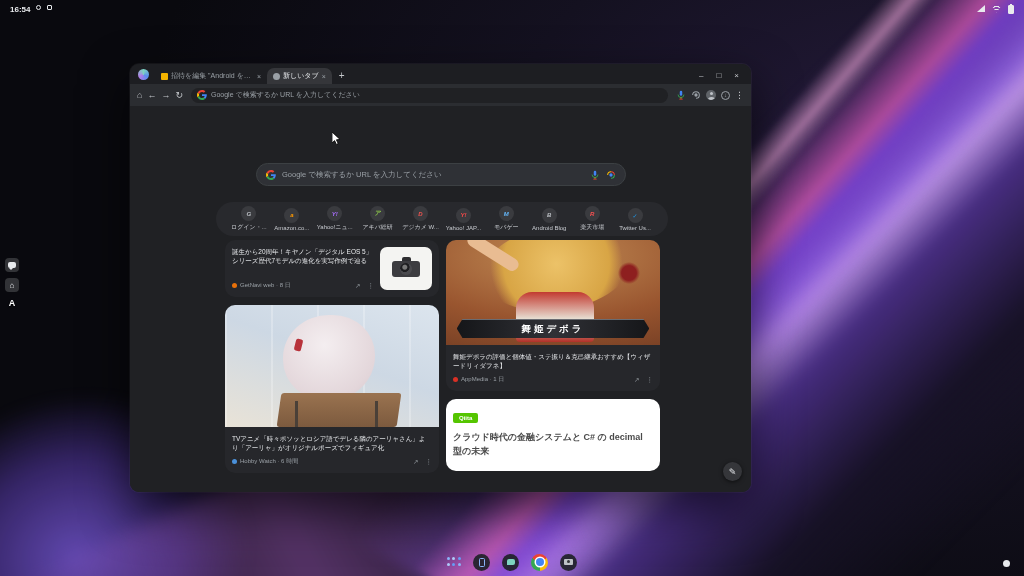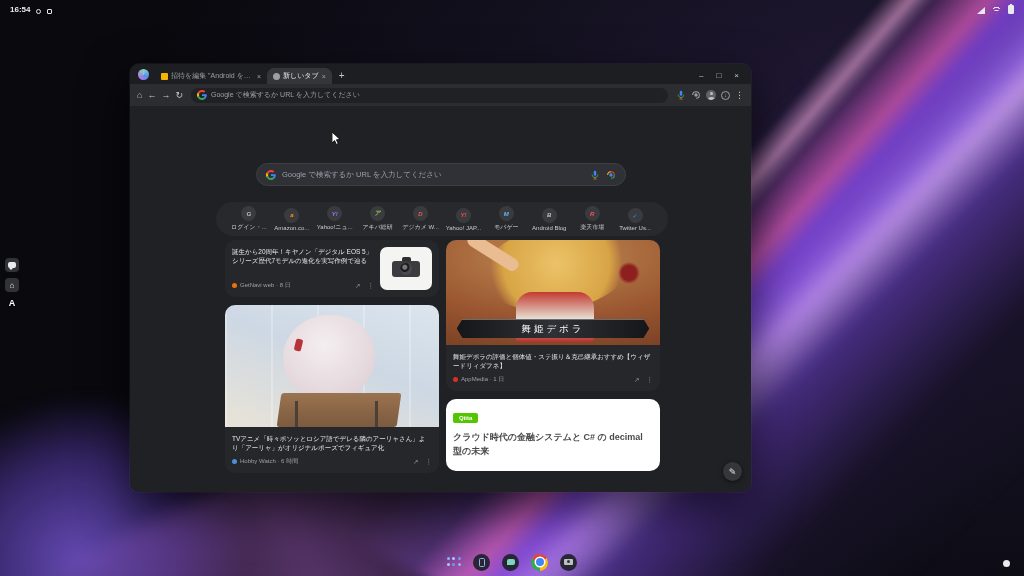--- a/index.html
+++ b/index.html
@@ -23,21 +23,21 @@
   .w4 { width:560px; height:230px; left:30px; bottom:-110px; transform:rotate(-26deg);
     background:linear-gradient(90deg, transparent, #b066d0 50%, transparent);
     filter:blur(9px); opacity:.45; }
   .w5 { width:340px; height:700px; right:120px; top:-140px; transform:rotate(31deg);
     background:linear-gradient(100deg, transparent 44%, #f0a6d8 49%, transparent 53%);
     filter:blur(2px); opacity:.6; }
 
   
   .statusbar { position:absolute; top:0; left:0; right:0; height:18px; display:flex;
     justify-content:space-between; align-items:center; padding:0 10px; color:#e8eaed; z-index:50; }
-  .sb-left, .sb-right { display:flex; align-items:flex-end; gap:6px; }
+  .sb-left, .sb-right { display:flex; align-items:flex-start; gap:6px; }
   .sb-time { font-size:8px; font-weight:bold; }
   .sb-dot { width:5px; height:5px; border:1px solid #e8eaed; border-radius:50%; }
   .sb-sq { width:5px; height:5px; border:1px solid #e8eaed; border-radius:1px; }
   .sb-signal { width:0; height:0; border-left:8px solid transparent; border-bottom:7px solid #e8eaed; }
   .sb-wifi { width:11px; height:8px;
     background:radial-gradient(circle at 50% 100%, #e8eaed 0 1.4px, transparent 1.5px 3px, #e8eaed 3.1px 4.2px, transparent 4.3px 5.8px, #e8eaed 5.9px 7px, transparent 7.1px);
     clip-path:polygon(50% 100%, 0 0, 100% 0); }
   .sb-batt { width:6px; height:9px; border:1px solid #e8eaed; border-radius:1px; position:relative; background:#e8eaed; }
   .sb-batt::before { content:""; position:absolute; top:-2px; left:1px; width:2px; height:1px; background:#e8eaed; }
 
@@ -132,21 +132,21 @@
     background:radial-gradient(circle at 50% 45%, #ecc268 0%, #d8a545 60%, transparent 75%); transform:rotate(-8deg); }
   .game-arm { position:absolute; left:18px; top:6px; width:58px; height:13px; background:#e9bc92; border-radius:7px; transform:rotate(32deg); }
   .game-dress { position:absolute; left:70px; top:52px; width:78px; height:50px; border-radius:16px 16px 4px 4px;
     background:linear-gradient(180deg,#c23a30 0%, #e8e2d6 55%, #b23028 100%); }
   .game-rib { position:absolute; right:18px; top:20px; width:26px; height:26px; border-radius:50%;
     background:radial-gradient(circle, #8e1f1f 0 40%, transparent 60%); }
   .banner { position:absolute; left:5%; bottom:7px; width:90%; height:19px;
     background:linear-gradient(90deg,#151619, #303136 50%, #151619);
     clip-path:polygon(3% 0, 97% 0, 100% 50%, 97% 100%, 3% 100%, 0 50%);
     display:flex; align-items:center; justify-content:center; border-top:1px solid #6a6c72; }
-  .banner span { color:#fff; font-size:9.5px; font-weight:normal; letter-spacing:3px; }
+  .banner span { color:#fff; font-size:9.5px; font-weight:bold; letter-spacing:3px; }
 
   .pad { padding:7px; }
   .card-qiita { background:#fff; height:72px; }
   .qiita-badge { display:inline-block; color:#fff; font-size:6px; font-weight:bold; padding:2px 6px; border-radius:2px; }
   .qiita-title { margin-top:7px; font-size:9px; line-height:1.55; color:#4a4a4a; font-weight:bold; }
 
   .fab { position:absolute; right:9px; bottom:11px; width:19px; height:19px; border-radius:50%;
     background:#35363a; box-shadow:0 1px 4px rgba(0,0,0,.6); display:flex; align-items:center; justify-content:center;
     color:#e8eaed; font-size:9px; }
 

